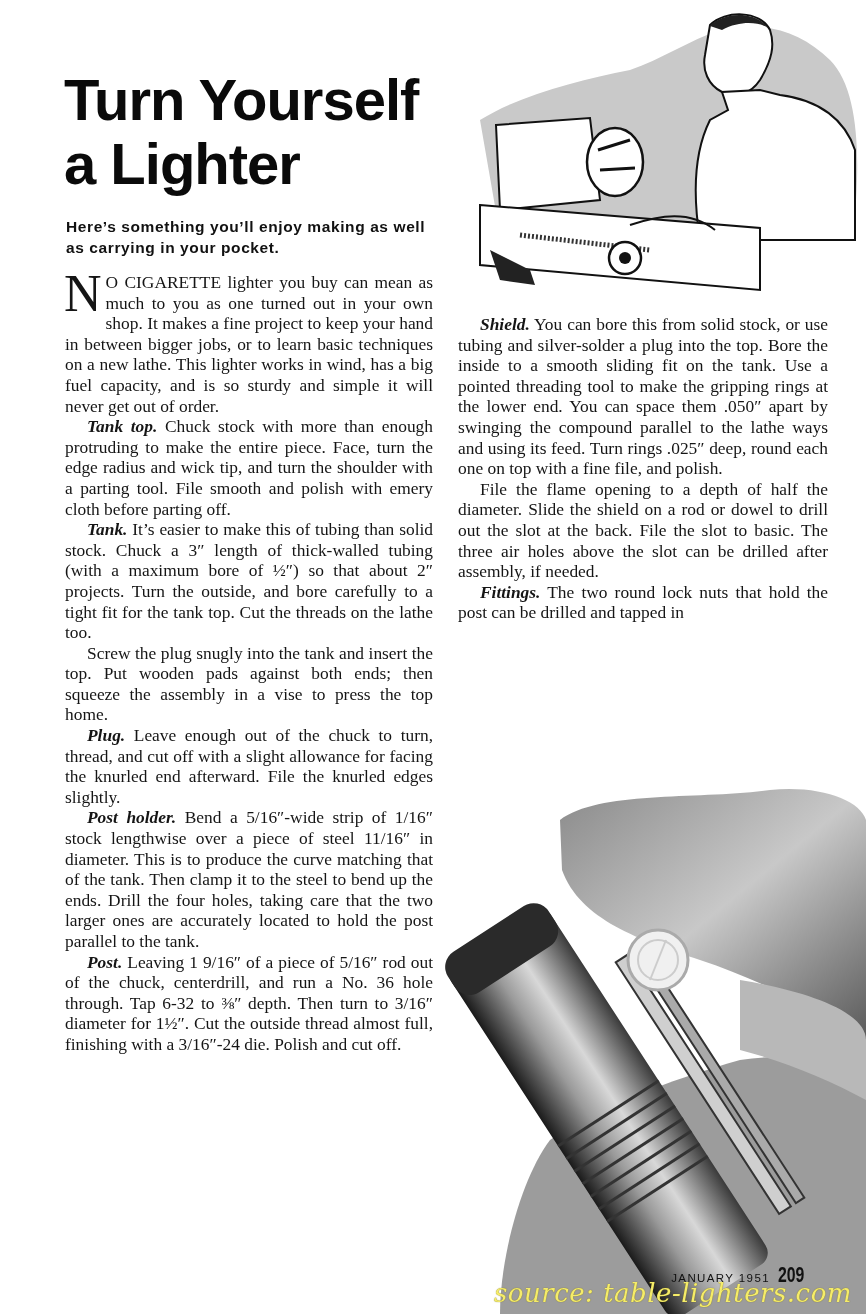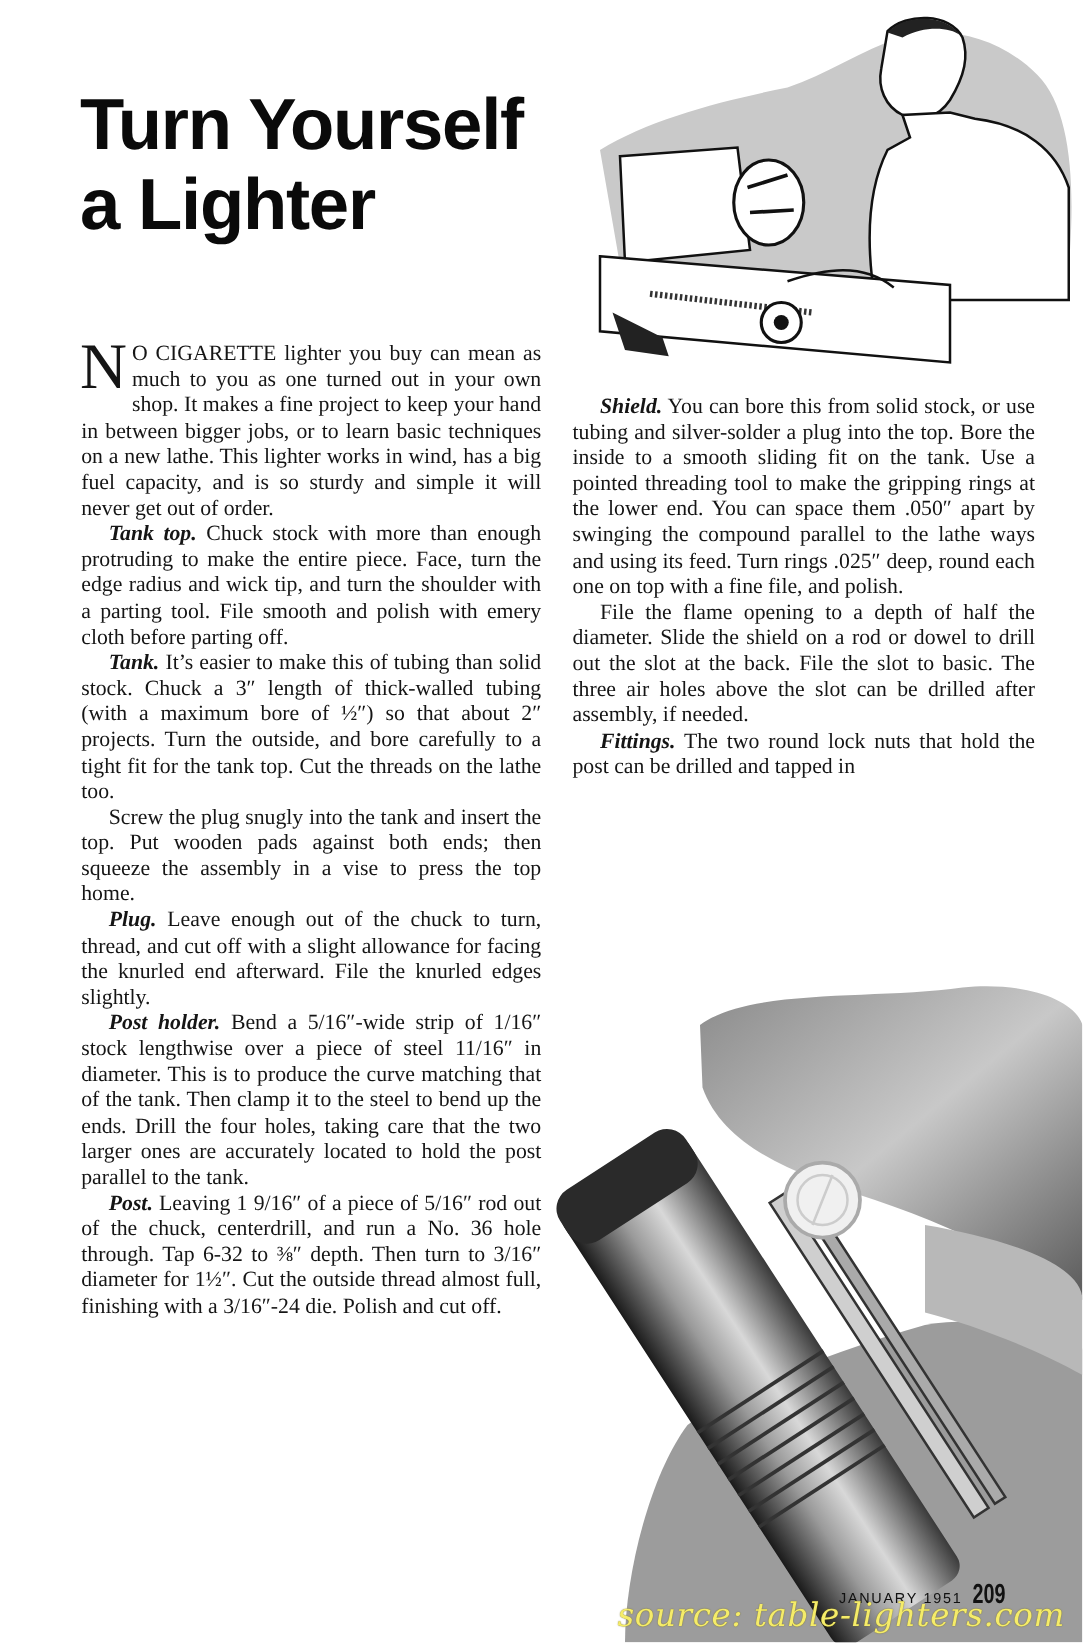--- a/index.html
+++ b/index.html
@@ -74,20 +74,21 @@
     <circle cx="165" cy="258" r="16" fill="#fff" stroke="#111" stroke-width="2.5"></circle>
     <circle cx="165" cy="258" r="6" fill="#111"></circle>
     <path d="M30 250 L70 270 L75 285 L40 280 Z" fill="#222"></path>
     <path d="M170 225 C200 215 230 210 255 230" stroke="#111" stroke-width="2" fill="none"></path>
   </svg>
 
   <h1 class="title">
     <span>Turn Yourself</span><br>
     <span>a Lighter</span>
   </h1>
+  <p class="subtitle">Here’s something you’ll enjoy making as well as carrying in your pocket.</p>
 
   <div class="col col-left">
     <p class="first"><span class="dropcap">N</span><span>O CIGARETTE lighter you buy can mean as much to you as one turned out in your own shop. It makes a fine project to keep your hand in between bigger jobs, or to learn basic techniques on a new lathe. This lighter works in wind, has a big fuel capacity, and is so sturdy and simple it will never get out of order.</span></p>
     <p><span class="runin">Tank top.</span> <span>Chuck stock with more than enough protruding to make the entire piece. Face, turn the edge radius and wick tip, and turn the shoulder with a parting tool. File smooth and polish with emery cloth before parting off.</span></p>
     <p><span class="runin">Tank.</span> <span>It’s easier to make this of tubing than solid stock. Chuck a 3″ length of thick-walled tubing (with a maximum bore of ½″) so that about 2″ projects. Turn the outside, and bore carefully to a tight fit for the tank top. Cut the threads on the lathe too.</span></p>
     <p>Screw the plug snugly into the tank and insert the top. Put wooden pads against both ends; then squeeze the assembly in a vise to press the top home.</p>
     <p><span class="runin">Plug.</span> <span>Leave enough out of the chuck to turn, thread, and cut off with a slight allowance for facing the knurled end afterward. File the knurled edges slightly.</span></p>
     <p><span class="runin">Post holder.</span> <span>Bend a 5/16″-wide strip of 1/16″ stock lengthwise over a piece of steel 11/16″ in diameter. This is to produce the curve matching that of the tank. Then clamp it to the steel to bend up the ends. Drill the four holes, taking care that the two larger ones are accurately located to hold the post parallel to the tank.</span></p>
     <p><span class="runin">Post.</span> <span>Leaving 1 9/16″ of a piece of 5/16″ rod out of the chuck, centerdrill, and run a No. 36 hole through. Tap 6-32 to ⅜″ depth. Then turn to 3/16″ diameter for 1½″. Cut the outside thread almost full, finishing with a 3/16″-24 die. Polish and cut off.</span></p>
   </div>

